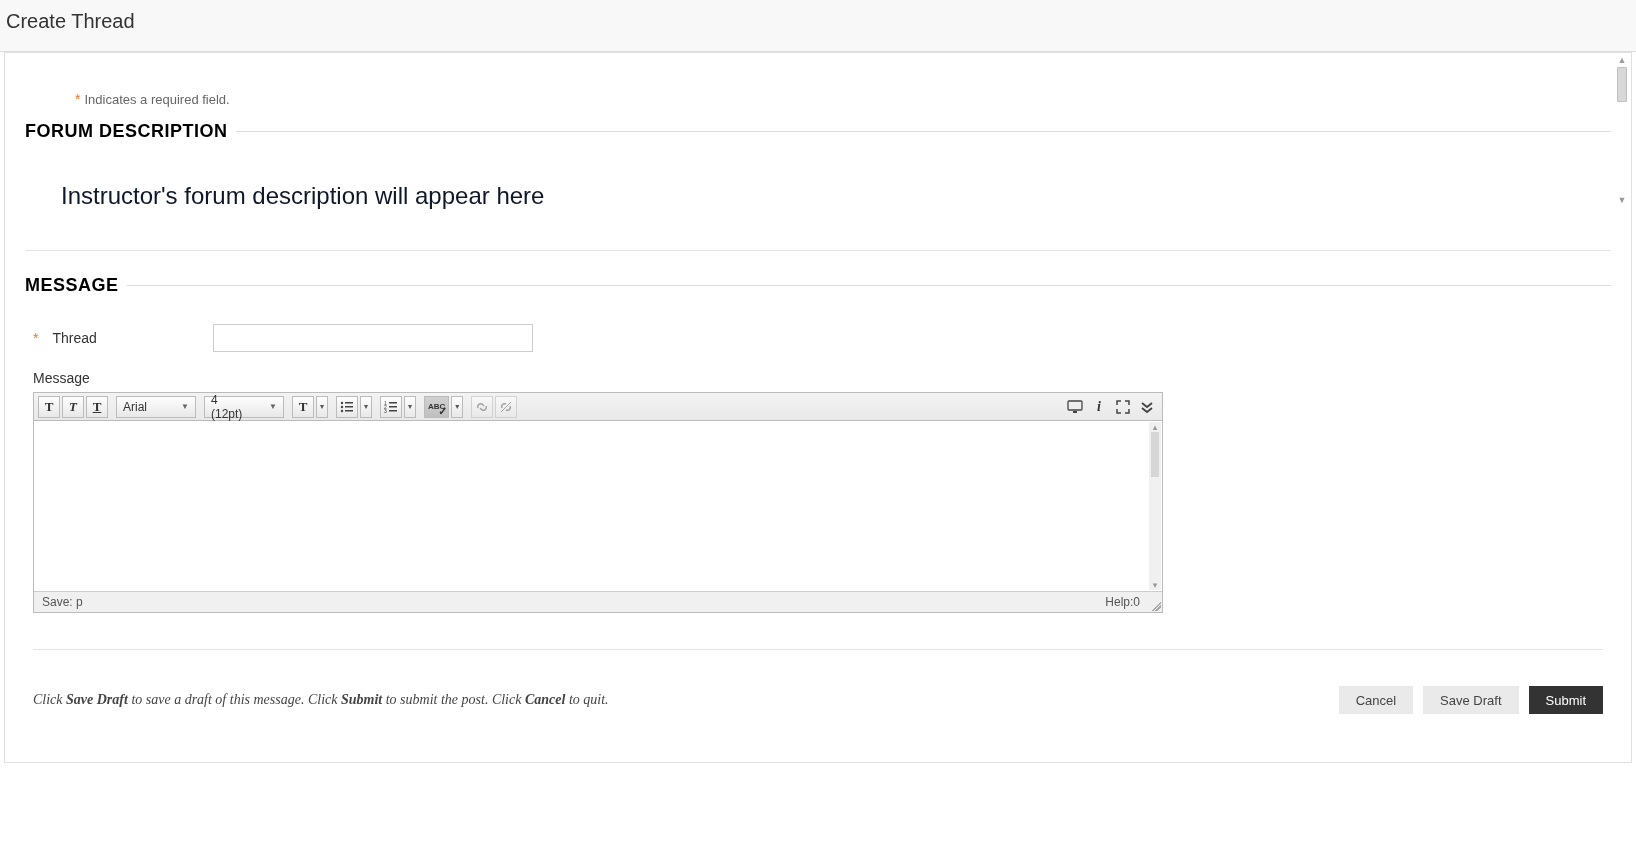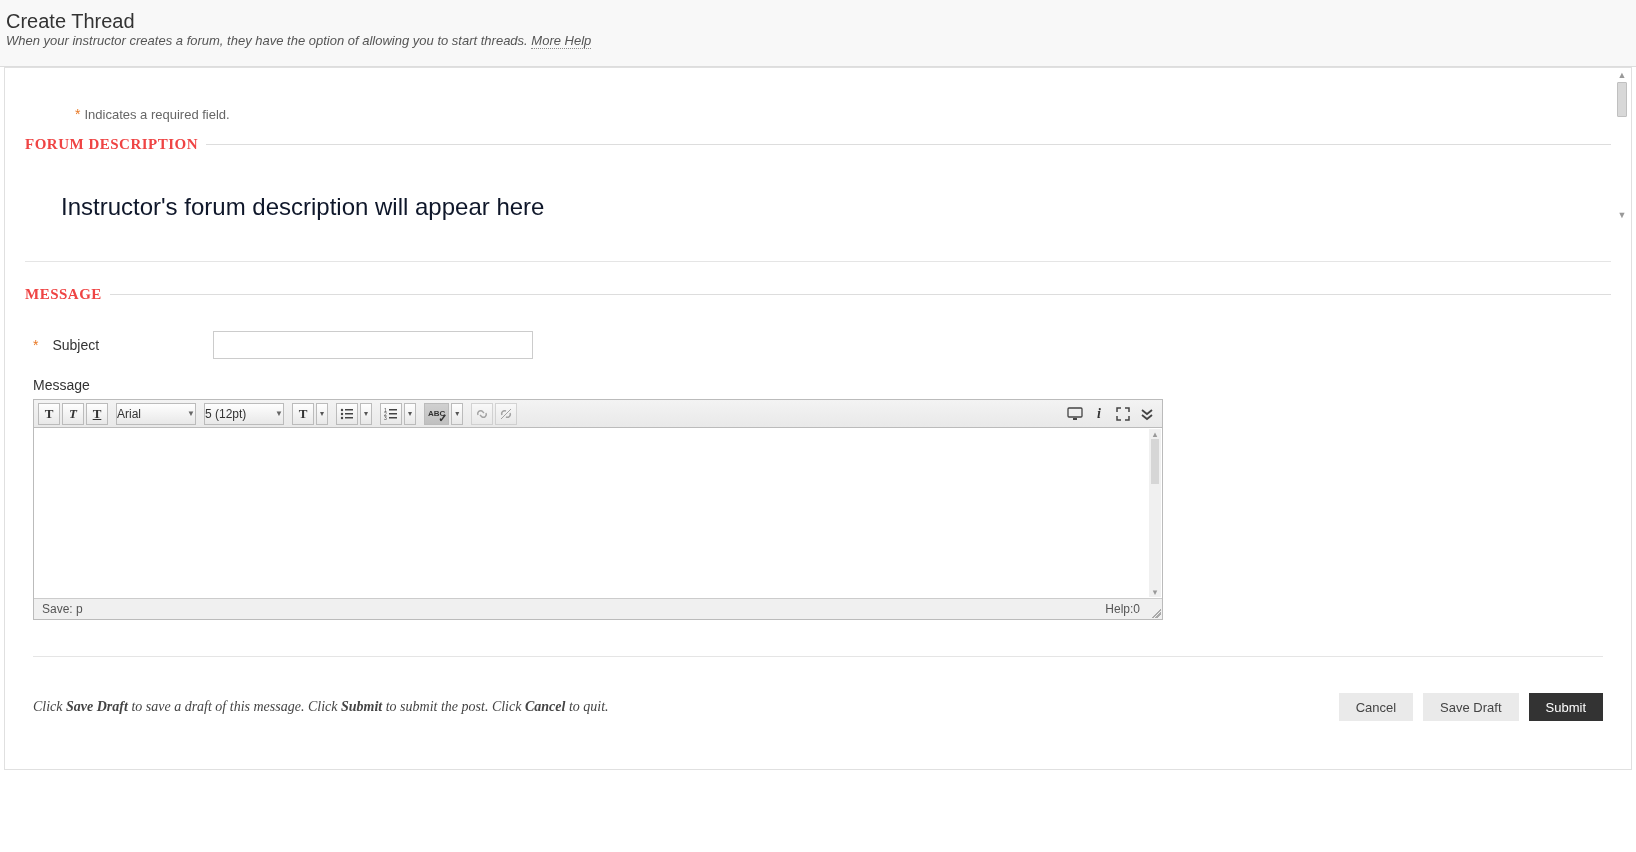--- a/index.html
+++ b/index.html
@@ -75,27 +75,26 @@
     color: #e87722;
     font-size: 14px;
     margin-right: 4px;
   }
   .section-header {
     display: flex;
     align-items: center;
     margin: 14px 0 0 0;
   }
   .section-title {
-    font-size: 15px;
+    font-size: 18px;
     font-weight: bold;
-    color: #ef4444;
+    color: #000000;
     letter-spacing: 0.5px;
     padding-right: 8px;
     flex-shrink: 0;
-    font-family: Liberation Serif, serif;
   }
   .section-line {
     flex: 1;
     height: 1px;
     background: #ddd;
   }
   .fd-text {
     font-size: 24px;
     font-weight: 500;
     margin: 40px 0 40px 36px;
@@ -155,21 +154,21 @@
     height: 22px;
     min-width: 22px;
     border: 1px solid #bbb;
     background: linear-gradient(#fefefe,#e8e8e8);
     font-size: 11px;
     cursor: pointer;
     padding: 0 3px;
     color: #333;
   }
   .tbtn.sel {
-    padding: 0 0;
+    padding: 0 6px;
     font-size: 12px;
   }
   .tbtn.sel .cd { font-size: 8px; color: #666; margin-left: 18px;}
   .toolbar-sep {
     width: 4px;
   }
   .tbtn.font { font-family: serif; font-weight: bold; }
   .tbtn .serifT { font-family: Georgia,serif; font-weight: bold; font-size: 13px; }
   .tbtn.abc {
     background: linear-gradient(#d0d0d0,#c0c0c0);
@@ -276,23 +275,20 @@
   }
   .sel-font { width: 80px; justify-content: space-between; }
   .sel-size { width: 80px; justify-content: space-between; }
   svg { display: block; }
 </style>
 </head>
 <body>
 
 <div class="header-area">
   <div class="page-title">Create Thread</div>
-  <div class="page-subtitle">
-    <span>When your instructor creates a forum, they have the option of allowing you to start threads. </span><a class="more-help">More Help</a>
-  </div>
 </div>
 
 <div class="content-wrap">
 
   <div class="mini-scroll">
     <div class="arrow-up">▲</div>
     <div class="thumb"></div>
     <div style="flex:1"></div>
     <div class="arrow-down">▼</div>
   </div>
@@ -313,21 +309,21 @@
     <div class="hr-sep"></div>
 
     <div class="section-header">
       <span class="section-title">MESSAGE</span>
       <span class="section-line"></span>
     </div>
 
     <div class="field-row">
       <div class="field-label">
         <span class="star">*</span>
-        <span>Subject</span>
+        <span>Thread</span>
       </div>
       <input type="text" class="text-input" value="" style="">
     </div>
 
     <div class="msg-label">Message</div>
 
     <div class="editor">
       <div class="toolbar">
 
         <div class="tbtn font">
@@ -343,21 +339,21 @@
         <div class="toolbar-sep"></div>
 
         <div class="tbtn sel sel-font">
           <span>Arial</span>
           <span class="cd">▼</span>
         </div>
 
         <div class="toolbar-sep"></div>
 
         <div class="tbtn sel sel-size">
-          <span>5 (12pt)</span>
+          <span>4 (12pt)</span>
           <span class="cd">▼</span>
         </div>
 
         <div class="toolbar-sep"></div>
 
         <div class="tbtn">
           <span class="serifT">T</span>
         </div>
         <div class="tbtn dropdown">▾</div>
 

